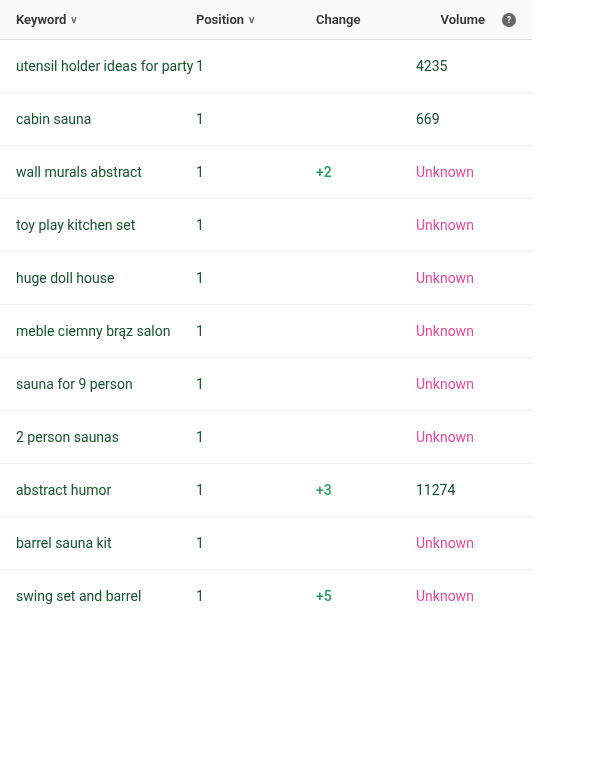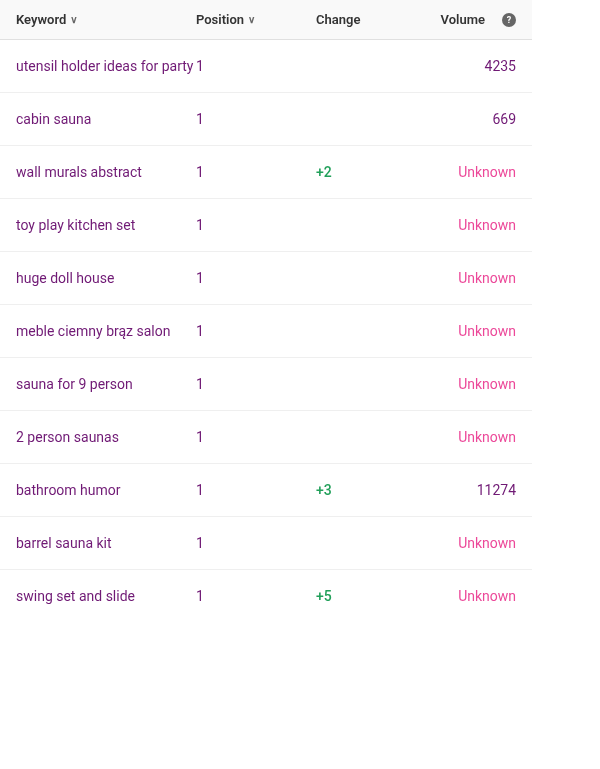--- a/index.html
+++ b/index.html
@@ -58,24 +58,23 @@
       grid-template-columns: 1fr 120px 100px 100px;
       padding: 18px 16px;
       border-bottom: 1px solid #efefef;
       align-items: center;
     }
     .table-row:last-child {
       border-bottom: none;
     }
     .cell {
       font-size: 14px;
-      color: #701a75;
+      color: #14532d;
     }
     .cell.right {
-      text-align: right;
     }
     .cell.change-positive {
       color: #22a05a;
       font-weight: 500;
     }
     .cell.muted {
       color: #ec4899;
     }
   </style>
 </head>
@@ -143,31 +142,31 @@
       <div class="cell"></div>
       <div class="cell right muted">Unknown</div>
     </div>
       <div class="table-row">
       <div class="cell">2 person saunas</div>
       <div class="cell">1</div>
       <div class="cell"></div>
       <div class="cell right muted">Unknown</div>
     </div>
       <div class="table-row">
-      <div class="cell">bathroom humor</div>
+      <div class="cell">abstract humor</div>
       <div class="cell">1</div>
       <div class="cell change-positive">+3</div>
       <div class="cell right">11274</div>
     </div>
       <div class="table-row">
       <div class="cell">barrel sauna kit</div>
       <div class="cell">1</div>
       <div class="cell"></div>
       <div class="cell right muted">Unknown</div>
     </div>
       <div class="table-row">
-      <div class="cell">swing set and slide</div>
+      <div class="cell">swing set and barrel</div>
       <div class="cell">1</div>
       <div class="cell change-positive">+5</div>
       <div class="cell right muted">Unknown</div>
     </div>
     </div>
 </div>
 
 </body></html>

